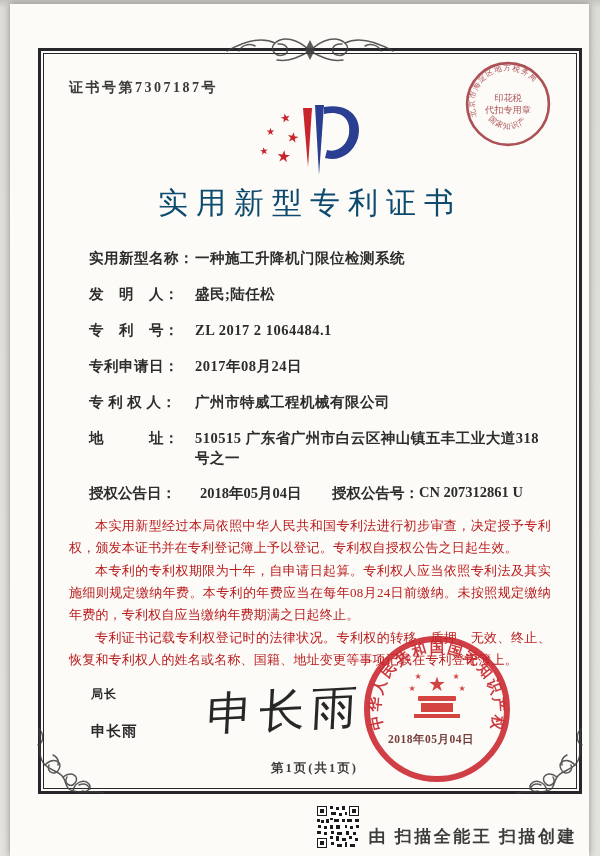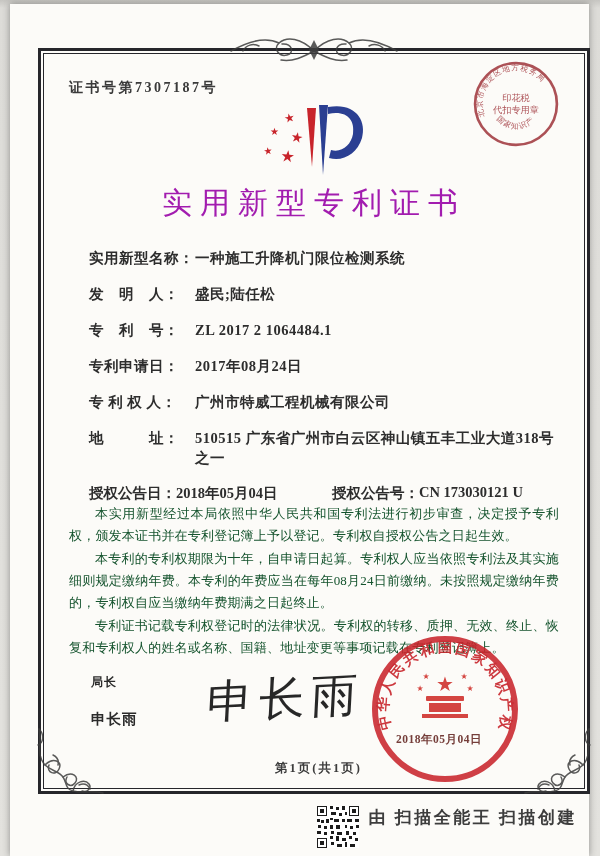--- a/index.html
+++ b/index.html
@@ -9,65 +9,64 @@
     font-family:"Liberation Serif","DejaVu Serif",serif;
     color:#2b2b2b;
   }
   .page{
     position:absolute;left:10px;top:4px;right:11px;bottom:0;
     background:#fcfbf8;box-shadow:0 0 7px rgba(40,40,40,.45);
   }
   .frame{
     position:absolute;left:28px;top:44px;width:538px;height:740px;
     border:3px solid #26262b;
-    padding-left:8px;
   }
   .frame-inner{position:absolute;inset:2px;border:1px solid #26262b;}
   .ornament-top{
     position:absolute;left:50%;top:-17px;transform:translateX(-50%);
     width:172px;height:34px;
   }
   .ornament-corner{position:absolute;width:72px;height:72px;}
   .oc-left{left:-8px;bottom:-8px;}
   .oc-right{right:-8px;bottom:-8px;transform:scaleX(-1);}
   .content{position:absolute;inset:0;padding:28px 28px 0 28px;box-sizing:border-box;}
   .cert-no{font-size:14px;font-weight:bold;letter-spacing:2.5px;color:#3a3a3a;}
   .tax-stamp{position:absolute;top:8px;right:26px;width:90px;height:90px;opacity:.88;}
   .logo{display:block;margin:4px auto 0;width:124px;height:78px;}
   .title{
-    text-align:center;font-size:30px;letter-spacing:8px;color:#a21caf;
+    text-align:center;font-size:30px;letter-spacing:8px;color:#0c4a6e;
     margin-top:4px;font-weight:500;
   }
   .fields{margin-top:24px;font-size:14.5px;font-weight:bold;color:#2d2d2d;margin-left:20px;}
   .field-row{display:flex;margin-bottom:16px;line-height:1.38;}
   .f-label{flex:0 0 106px;letter-spacing:.5px;}
   .f-value{flex:1;letter-spacing:.5px;}
   .grant-row{display:flex;font-size:14.5px;font-weight:bold;margin-top:2px;}
   .grant-col{display:flex;}
-  .grant-col.left{flex:0 0 243px;}
-  .body-text{color:#14532d;}
+  .grant-col.left{flex:0 0 243px;gap:24px;}
+  .body-text{margin-top:12px;color:#b91c1c;}
   .body-text p{
     margin:0;font-size:13px;line-height:1.72;text-indent:2em;
     text-align:justify;letter-spacing:.2px;
   }
   .sign-block{position:relative;margin-top:14px;height:84px;}
   .sign-title{position:absolute;left:22px;top:0;font-size:12px;font-weight:bold;letter-spacing:1px;}
   .sign-name{position:absolute;left:22px;top:36px;font-size:14.5px;font-weight:bold;letter-spacing:1px;}
   .signature{
     position:absolute;left:138px;top:-6px;font-size:46px;color:#161616;
     font-family:"DejaVu Serif",serif;transform:rotate(-3deg) skewX(-6deg);
     letter-spacing:6px;opacity:.92;
   }
   .office-seal{position:absolute;right:66px;bottom:6px;width:152px;height:152px;opacity:.95;}
   .page-footer{
     position:absolute;left:9px;right:0;bottom:14px;text-align:center;
     font-size:12.5px;letter-spacing:2px;color:#3c3c3c;font-weight:bold;
   }
   .watermark{
-    position:absolute;right:12px;bottom:8px;display:flex;align-items:flex-start;gap:10px;
+    position:absolute;right:12px;bottom:8px;display:flex;align-items:flex-end;gap:10px;
   }
   .qr{width:42px;height:42px;}
   .wm-text{
     font-size:17px;font-weight:bold;color:#3d3d3d;letter-spacing:2.5px;
     font-family:"Liberation Serif","DejaVu Serif",serif;
   }
   svg{display:block;}
 </style>
 </head>
 <body>
@@ -176,21 +175,21 @@
           <span class="f-label">地　　　址：</span>
           <span class="f-value">510515 广东省广州市白云区神山镇五丰工业大道318号之一</span>
         </div>
         <div class="grant-row">
           <span class="grant-col left">
             <span>授权公告日：</span>
             <span>2018年05月04日</span>
           </span>
           <span class="grant-col">
             <span>授权公告号：</span>
-            <span>CN 173030121 U</span>
+            <span>CN 207312861 U</span>
           </span>
         </div>
       </div>
 
       <div class="body-text">
         <p>本实用新型经过本局依照中华人民共和国专利法进行初步审查，决定授予专利权，颁发本证书并在专利登记簿上予以登记。专利权自授权公告之日起生效。</p>
         <p>本专利的专利权期限为十年，自申请日起算。专利权人应当依照专利法及其实施细则规定缴纳年费。本专利的年费应当在每年08月24日前缴纳。未按照规定缴纳年费的，专利权自应当缴纳年费期满之日起终止。</p>
         <p>专利证书记载专利权登记时的法律状况。专利权的转移、质押、无效、终止、恢复和专利权人的姓名或名称、国籍、地址变更等事项记载在专利登记簿上。</p>
       </div>
 

